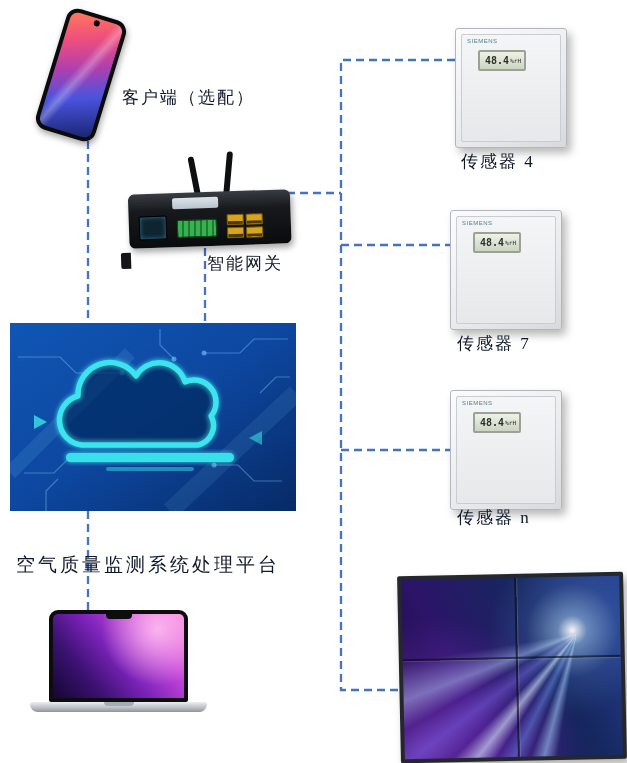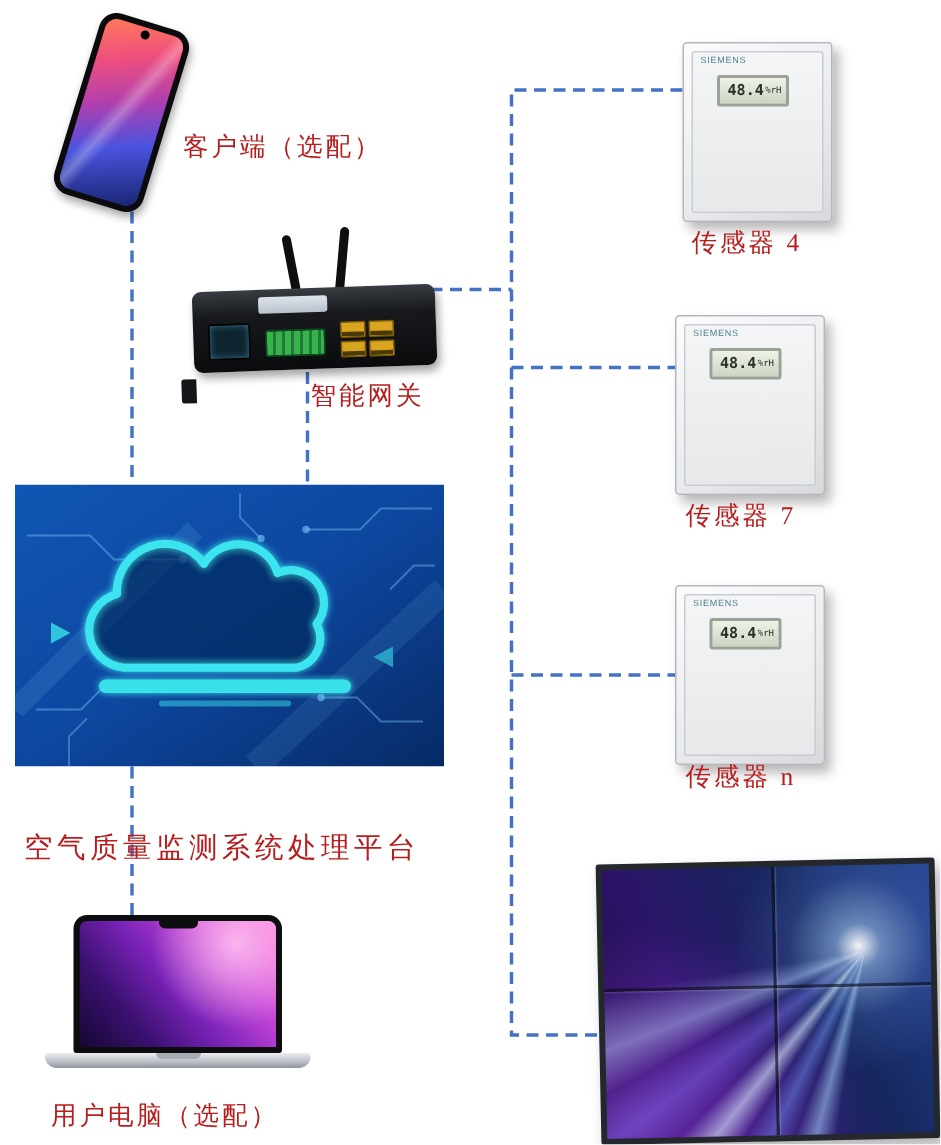--- a/index.html
+++ b/index.html
@@ -4,21 +4,21 @@
 <style>
   html,body{margin:0;padding:0;background:#ffffff;}
   .canvas{position:relative;width:627px;height:763px;background:#fff;overflow:hidden;
           font-family:"Liberation Serif","DejaVu Serif",serif;}
 
   
   .connectors{position:absolute;left:0;top:0;width:627px;height:763px;pointer-events:none;}
   .connectors polyline{fill:none;stroke:#4472C4;stroke-width:2.3;stroke-dasharray:8 5;}
 
   
-  .label{position:absolute;font-size:17px;color:#b91c1c;letter-spacing:2px;white-space:nowrap;font-family:Liberation Serif, serif;}
+  .label{position:absolute;font-size:17px;color:#0f172a;letter-spacing:2px;white-space:nowrap;font-family:Liberation Serif, serif;}
   .label-client{left:122px;top:86px;}
   .label-gateway{left:207px;top:252px;}
   .label-platform{left:16px;top:512px;font-size:19px;letter-spacing:3px;margin-top:40px;}
   .label-computer{left:34px;top:732px;}
   .label-sensor1{left:461px;top:150px;}
   .label-sensor2{left:457px;top:332px;}
   .label-sensor3{left:457px;top:506px;}
 
   
   .phone{position:absolute;left:50px;top:12px;width:62px;height:126px;background:#0b0b0d;
@@ -61,21 +61,21 @@
   .laptop-notch{position:absolute;top:4px;left:50%;transform:translateX(-50%);width:26px;height:5px;
            background:#0d0d10;border-radius:0 0 4px 4px;}
   .laptop-base{position:absolute;left:0;bottom:4px;width:177px;height:10px;
            background:linear-gradient(#eceef1,#b9bdc4 60%,#8f949c);border-radius:3px 3px 10px 10px;}
   .laptop-base-notch{position:absolute;left:50%;top:0;transform:translateX(-50%);width:30px;height:4px;
            background:#a7acb4;border-radius:0 0 5px 5px;}
 
   
   .sensor{position:absolute;width:98px;height:118px;border:1px solid #b3b6bb;border-radius:3px;
            background:linear-gradient(145deg,#fcfcfd 0%,#e9eaed 60%,#d7d9dd 100%);
-           box-shadow:4px 5px 8px rgba(0,0,0,.28);}
+           box-shadow:4px 5px 8px rgba(0,0,0,.28);padding-left:12px;}
   .sensor-face{position:absolute;inset:5px;border:1px solid #c9ccd1;border-radius:2px;
            background:linear-gradient(180deg,#f4f5f7,#e6e8ea);}
   .sensor-brand{position:absolute;top:3px;left:5px;font-family:"Liberation Sans",sans-serif;
            font-size:6px;letter-spacing:.5px;color:#54808c;}
   .sensor-lcd{position:absolute;top:15px;left:16px;width:48px;height:21px;border:2px solid #9aa196;
            border-radius:2px;background:linear-gradient(#eef2e6,#ccd4c2);
            display:flex;align-items:center;justify-content:flex-end;gap:1px;padding:0 3px;
            box-sizing:border-box;font-family:"DejaVu Sans Mono",monospace;color:#28322a;}
   .lcd-val{font-size:10px;font-weight:bold;}
   .lcd-unit{font-size:6px;}
@@ -187,21 +187,20 @@
 
   <div class="laptop">
     <div class="laptop-screen">
       <div class="laptop-wall"></div>
       <div class="laptop-notch"></div>
     </div>
     <div class="laptop-base">
       <div class="laptop-base-notch"></div>
     </div>
   </div>
-  <div class="label label-computer">用户电脑（选配）</div>
 
   <div class="sensor sensor-1">
     <div class="sensor-face">
       <div class="sensor-brand">SIEMENS</div>
       <div class="sensor-lcd">
         <span class="lcd-val">48.4</span>
         <span class="lcd-unit">%rH</span>
       </div>
     </div>
   </div>

